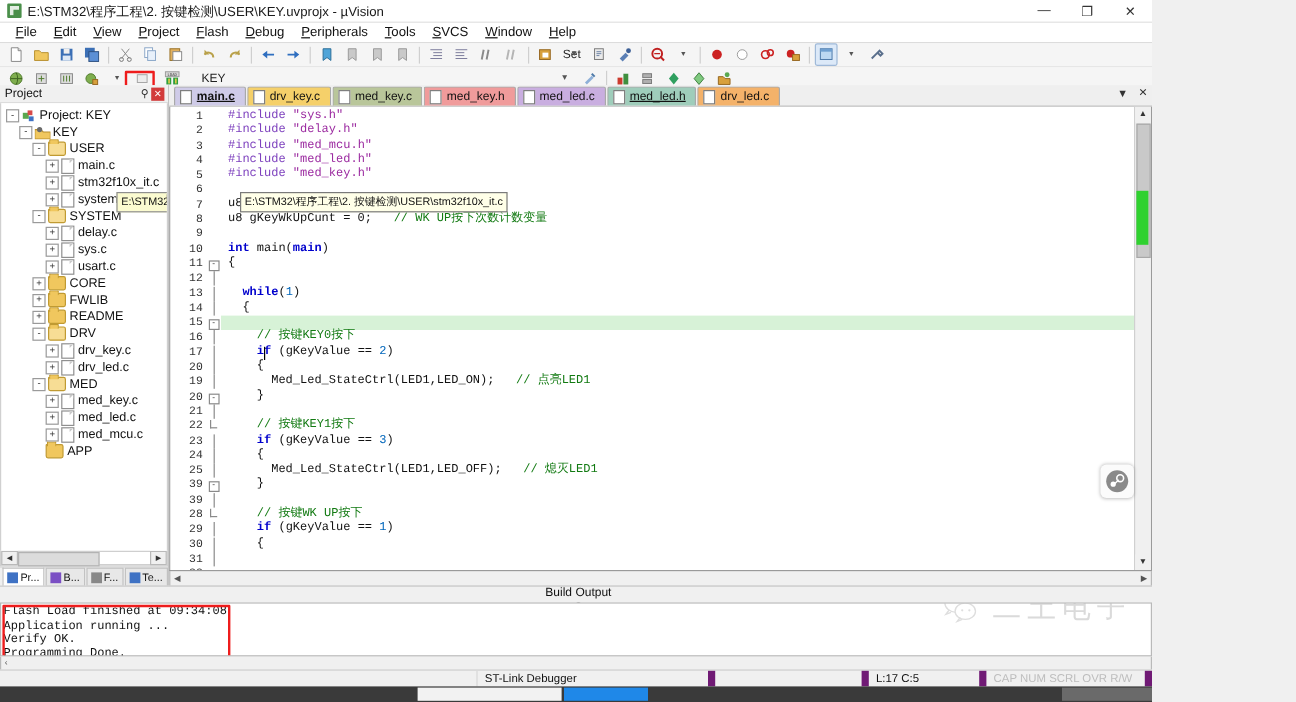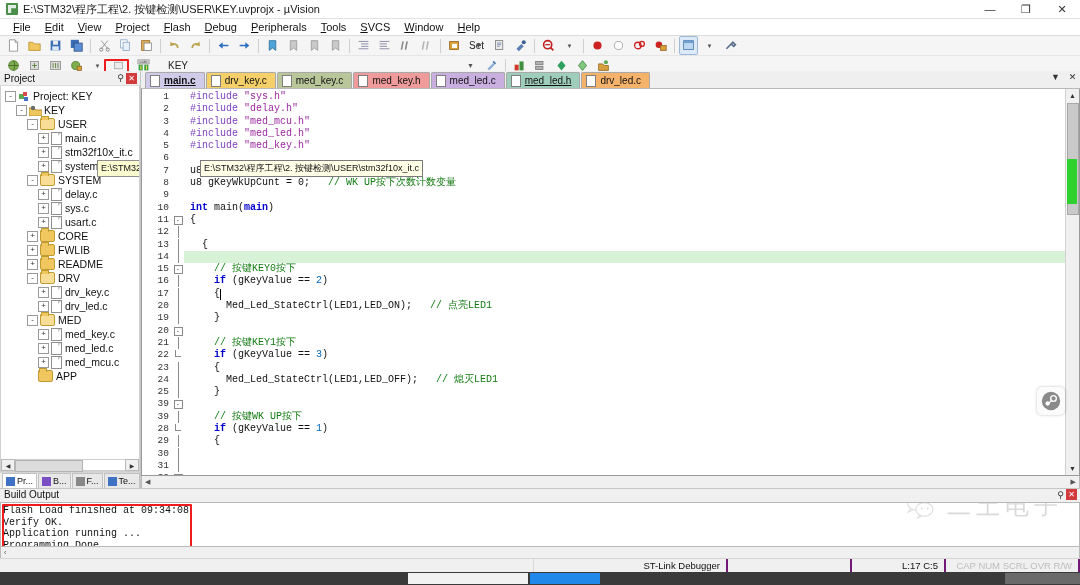--- a/index.html
+++ b/index.html
@@ -2,21 +2,21 @@
 <html><head>
 <meta charset="utf-8">
 <style>
   html,body{margin:0;padding:0;}
   body{
     width:1080px;height:585px;overflow:hidden;
     font-family:"Liberation Sans","DejaVu Sans",sans-serif;
     font-size:11px;color:#000;background:#f0f0f0;
     -webkit-font-smoothing:none;
   }
-  #app{position:relative;width:1080px;height:585px;background:#f0f0f0;}
+  #app{position:relative;width:960px;height:585px;background:#f0f0f0;}
 
   
   .titlebar{height:18px;background:#ffffff;display:flex;align-items:center;
             border-bottom:1px solid #e2e2e2;position:relative;}
   .title-icon{width:12px;height:12px;margin:0 5px 0 6px;background:#4a8f4a;
               border-radius:1px;position:relative;flex:none;}
   .title-icon:after{content:"";position:absolute;left:2px;top:2px;width:8px;height:8px;
                     background:#fff;opacity:.85;
                     clip-path:polygon(0 0,100% 0,100% 40%,40% 40%,40% 100%,0 100%);}
   .title-text{font-size:11px;color:#1a1a1a;white-space:nowrap;}
@@ -143,39 +143,39 @@
   .vs-mark{position:absolute;left:1px;top:70px;width:10px;height:45px;background:#2fd12f;}
   .steam-badge{position:absolute;right:14px;top:298px;width:28px;height:28px;background:#fbfbfb;
                border-radius:5px;box-shadow:0 0 3px rgba(0,0,0,.25);display:flex;
                align-items:center;justify-content:center;z-index:30;}
   .code-hscroll{height:12px;background:#f0f0f0;border:1px solid #b9b9b9;border-top:none;
                 display:flex;align-items:center;}
 
   
   .build{position:absolute;left:0;right:0;bottom:26px;height:70px;background:#f0f0f0;
          border-top:1px solid #c5c5c5;display:flex;flex-direction:column;}
-  .build-head{height:13px;background:#f0f0f0;display:flex;
-              padding-left:4px;font-size:10px;color:#111;}
+  .build-head{height:13px;background:#f0f0f0;display:flex;align-items:center;
+              padding-left:4px;font-size:10px;color:#111;flex-direction:column;}
   .build-head .spacer{flex:1;}
   .build-body{flex:1;background:#fff;border:1px solid #b9b9b9;position:relative;
               overflow:hidden;padding:2px 0 0 2px;
               font-family:"Liberation Mono","DejaVu Sans Mono",monospace;font-size:10px;}
   .bline{height:11.5px;line-height:11.5px;white-space:pre;color:#111;}
   .build-hscroll{height:11px;background:#f0f0f0;border:1px solid #b9b9b9;border-top:none;
                  display:flex;align-items:center;font-size:7px;color:#555;padding-left:3px;}
   .wm{position:absolute;right:16px;bottom:24px;display:flex;align-items:center;gap:9px;
       opacity:.33;pointer-events:none;}
   .wm-text{font-size:24px;color:#8f8f8f;letter-spacing:5px;
            font-family:"DejaVu Sans",sans-serif;}
 
   
   .statusbar{position:absolute;left:0;right:0;bottom:13px;height:13px;background:#f0f0f0;
              border-top:1px solid #d5d5d5;display:flex;align-items:center;font-size:9.5px;
              color:#111;}
-  .sb-cell{padding:0 6px;height:13px;line-height:13px;border-right:2px solid #701a75;text-align:right;}
+  .sb-cell{padding:0 6px;height:13px;line-height:13px;border-right:6px solid #701a75;}
   .sb-grow{flex:1;border-right:1px solid #d8d8d8;height:13px;}
   
   .taskbar{position:absolute;left:0;right:0;bottom:0;height:13px;background:#3a3a3a;
            display:flex;align-items:center;}
   .tb-item{height:11px;margin-left:2px;}
   .tb-white{width:120px;background:#f2f2f2;}
   .tb-blue{width:70px;background:#1f88e8;}
   .tb-dark{flex:1;}
   .tb-right{width:75px;height:11px;background:#6a6a6a;}
 </style>
@@ -746,20 +746,21 @@
             <div class="cline"><span class="k-pre">#include </span><span class="k-str">"med_mcu.h"</span></div>
             <div class="cline"><span class="k-pre">#include </span><span class="k-str">"med_led.h"</span></div>
             <div class="cline"><span class="k-pre">#include </span><span class="k-str">"med_key.h"</span></div>
             <div class="cline"></div>
             <div class="cline"><span class="k-plain">u8 gKeyValue = 0;</span><span class="k-cmt">    // 记录按键键值变量</span></div>
             <div class="cline"><span class="k-plain">u8 gKeyWkUpCunt = 0;</span><span class="k-cmt">   // WK UP按下次数计数变量</span></div>
             <div class="cline"></div>
             <div class="cline"><span class="k-kw">int </span><span class="k-plain">main(</span><span class="k-kw">main</span><span class="k-plain">)</span></div>
             <div class="cline"><span class="k-plain">{</span></div>
             <div class="cline"></div>
+            <div class="cline"><span class="k-plain">  </span><span class="k-kw">while</span><span class="k-plain">(</span><span class="k-num">1</span><span class="k-plain">)</span></div>
             <div class="cline"><span class="k-plain">  {</span></div>
             <div class="cline hl"></div>
             <div class="cline"><span class="k-cmt">    // 按键KEY0按下</span></div>
             <div class="cline"><span class="k-plain">    </span><span class="k-kw">if</span><span class="k-plain"> (gKeyValue == </span><span class="k-num">2</span><span class="k-plain">)</span></div>
             <div class="cline"><span class="k-plain">    {</span></div>
             <div class="cline"><span class="k-plain">      Med_Led_StateCtrl(LED1,LED_ON);</span><span class="k-cmt">   // 点亮LED1</span></div>
             <div class="cline"><span class="k-plain">    }</span></div>
             <div class="cline"></div>
             <div class="cline"><span class="k-cmt">    // 按键KEY1按下</span></div>
             <div class="cline"><span class="k-plain">    </span><span class="k-kw">if</span><span class="k-plain"> (gKeyValue == </span><span class="k-num">3</span><span class="k-plain">)</span></div>
@@ -797,22 +798,22 @@
 
   <div class="build">
     <div class="build-head">
       <span>Build Output</span>
       <span class="spacer"></span>
       <span class="pin">⚲</span>
       <span class="xclose">✕</span>
     </div>
     <div class="build-body" id="buildbody">
         <div class="bline">Flash Load finished at 09:34:08</div>
+        <div class="bline">Application running ...</div>
         <div class="bline">Verify OK.</div>
-        <div class="bline">Application running ...</div>
         <div class="bline">Programming Done.</div>
       <div class="redbox" style="left:1px;top:1px;width:186px;height:50px;"></div>
       <div class="wm">
         <svg width="34" height="28" viewBox="0 0 40 32">
           <ellipse cx="15" cy="12" rx="11" ry="9" fill="none" stroke="#9a9a9a" stroke-width="1.3"></ellipse>
           <path d="M8 19l-3 4 5-2" fill="none" stroke="#9a9a9a" stroke-width="1.3"></path>
           <circle cx="11" cy="10" r="1.2" fill="#9a9a9a"></circle>
             <circle cx="19" cy="10" r="1.2" fill="#9a9a9a"></circle>
           <ellipse cx="24" cy="20" rx="10" ry="8" fill="#fff" stroke="#9a9a9a" stroke-width="1.3"></ellipse>
           <path d="M19 26l-3 4 5-2" fill="none" stroke="#9a9a9a" stroke-width="1.3"></path>

